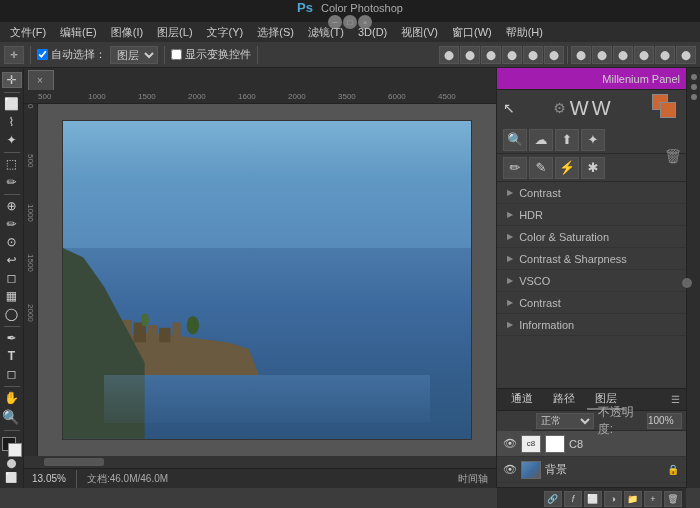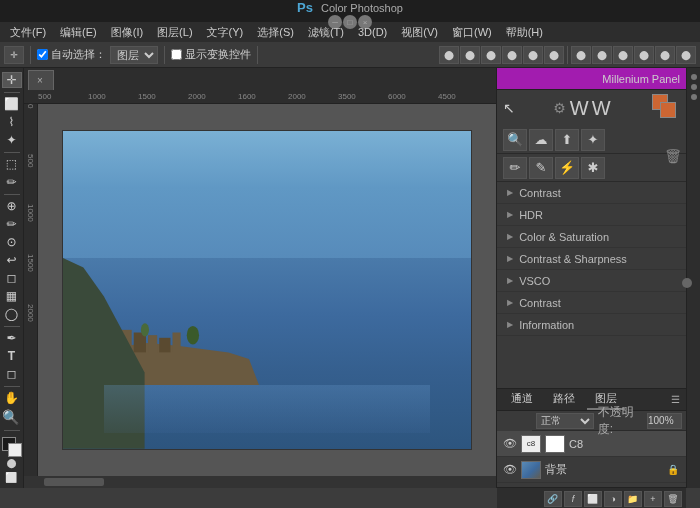--- a/index.html
+++ b/index.html
@@ -489,20 +489,28 @@
 
           <div style="position:absolute;bottom:5%;left:10%;width:80%;height:15%;background:linear-gradient(180deg,rgba(100,150,200,0.3) 0%,rgba(80,120,180,0.1) 100%);"></div>
         </div>
       </div>
     </div>
 
     <div id="scrollbar-h">
       <div class="scrollbar-thumb"></div>
     </div>
 
+    <div id="statusbar">
+      <div class="status-left">
+        <span class="status-zoom">13.05%</span>
+      </div>
+      <div class="opt-divider"></div>
+      <span class="status-info">文档:46.0M/46.0M</span>
+      <span class="status-time">时间轴</span>
+    </div>
   </div>
 
   <div id="panel-right" style="position:relative;display:flex;flex-direction:column;">
 
     <div id="panel-header">
       <span>Millenium Panel</span>
     </div>
 
     <div style="height:36px;background:#3a3a3a;display:flex;align-items:center;padding:0 6px;justify-content:space-between;">
       <div style="font-size:14px;color:#ccc;">↖</div>

